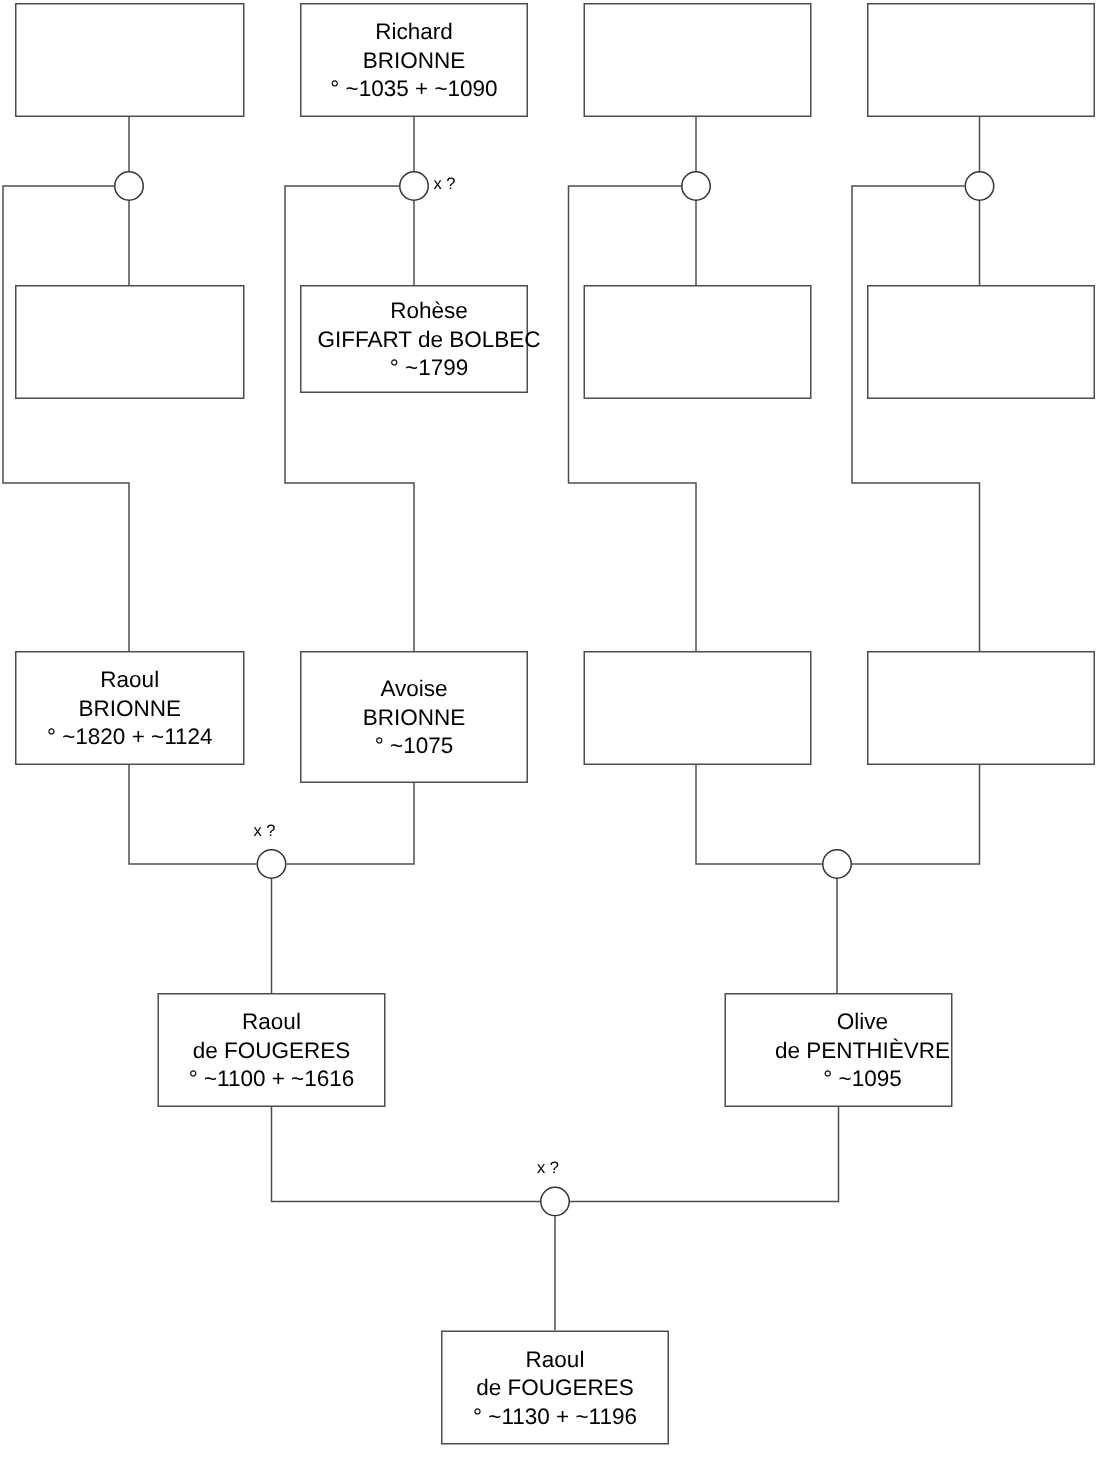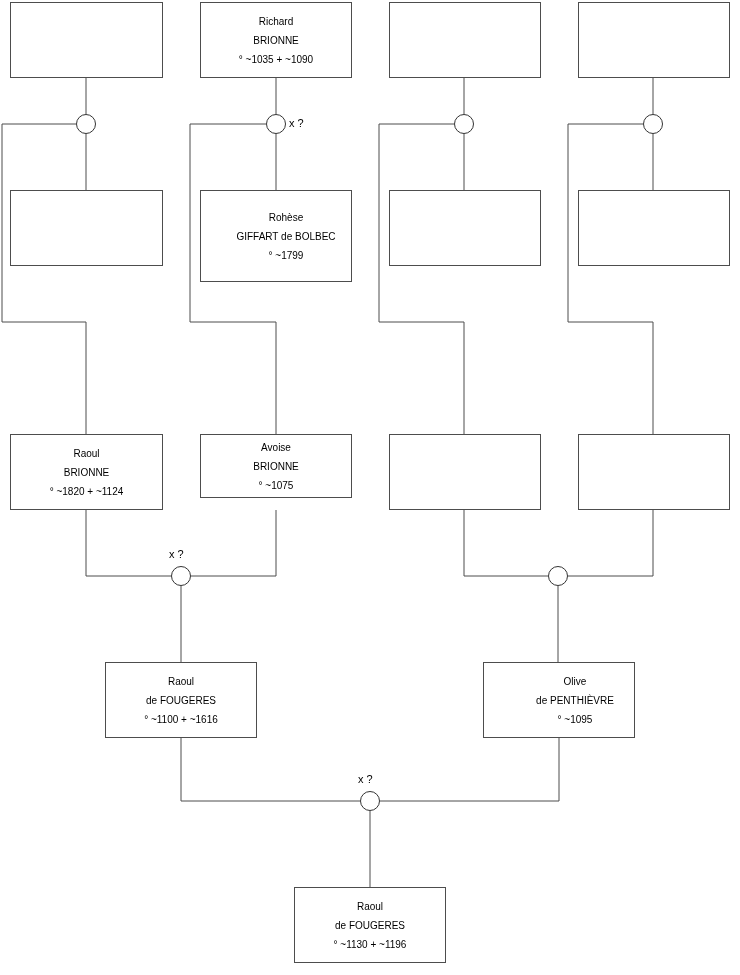--- a/index.html
+++ b/index.html
@@ -26,21 +26,21 @@
   .person-box {
     position: absolute;
     box-sizing: border-box;
     border: 1px solid #4d4d4d;
     background: #ffffff;
     display: flex;
     flex-direction: column;
     align-items: center;
     justify-content: center;
     color: #000000;
-    font-size: 10px;
+    font-size: 15px;
     line-height: 19px;
     text-align: center;
   }
   .person-box .ln { white-space: nowrap; }
   .union-node {
     position: absolute;
     width: 20px;
     height: 20px;
     box-sizing: border-box;
     border: 1px solid #333333;
@@ -99,41 +99,41 @@
     <div class="person-box" style="left: 578px; top: 2px; width: 152px; height: 76px;">
       <div class="ln">&nbsp;</div>
       <div class="ln">&nbsp;</div>
       <div class="ln">&nbsp;</div>
     </div>
     <div class="person-box" style="left: 10px; top: 190px; width: 153px; height: 76px;">
       <div class="ln">&nbsp;</div>
       <div class="ln">&nbsp;</div>
       <div class="ln">&nbsp;</div>
     </div>
-    <div class="person-box" style="left: 200px; top: 190px; width: 152px; height: 92px; padding-left: 20px;">
+    <div class="person-box" style="left: 200px; top: 190px; width: 152px; height: 72px; padding-left: 20px;">
       <div class="ln">Rohèse</div>
       <div class="ln">GIFFART de BOLBEC</div>
       <div class="ln">° ~1799</div>
     </div>
     <div class="person-box" style="left: 389px; top: 190px; width: 152px; height: 76px;">
       <div class="ln">&nbsp;</div>
       <div class="ln">&nbsp;</div>
       <div class="ln">&nbsp;</div>
     </div>
     <div class="person-box" style="left: 578px; top: 190px; width: 152px; height: 76px;">
       <div class="ln">&nbsp;</div>
       <div class="ln">&nbsp;</div>
       <div class="ln">&nbsp;</div>
     </div>
     <div class="person-box" style="left: 10px; top: 434px; width: 153px; height: 76px;">
       <div class="ln">Raoul</div>
       <div class="ln">BRIONNE</div>
       <div class="ln">° ~1820 + ~1124</div>
     </div>
-    <div class="person-box" style="left: 200px; top: 434px; width: 152px; height: 64px;">
+    <div class="person-box" style="left: 200px; top: 434px; width: 152px; height: 88px;">
       <div class="ln">Avoise</div>
       <div class="ln">BRIONNE</div>
       <div class="ln">° ~1075</div>
     </div>
     <div class="person-box" style="left: 389px; top: 434px; width: 152px; height: 76px;">
       <div class="ln">&nbsp;</div>
       <div class="ln">&nbsp;</div>
       <div class="ln">&nbsp;</div>
     </div>
     <div class="person-box" style="left: 578px; top: 434px; width: 152px; height: 76px;">

